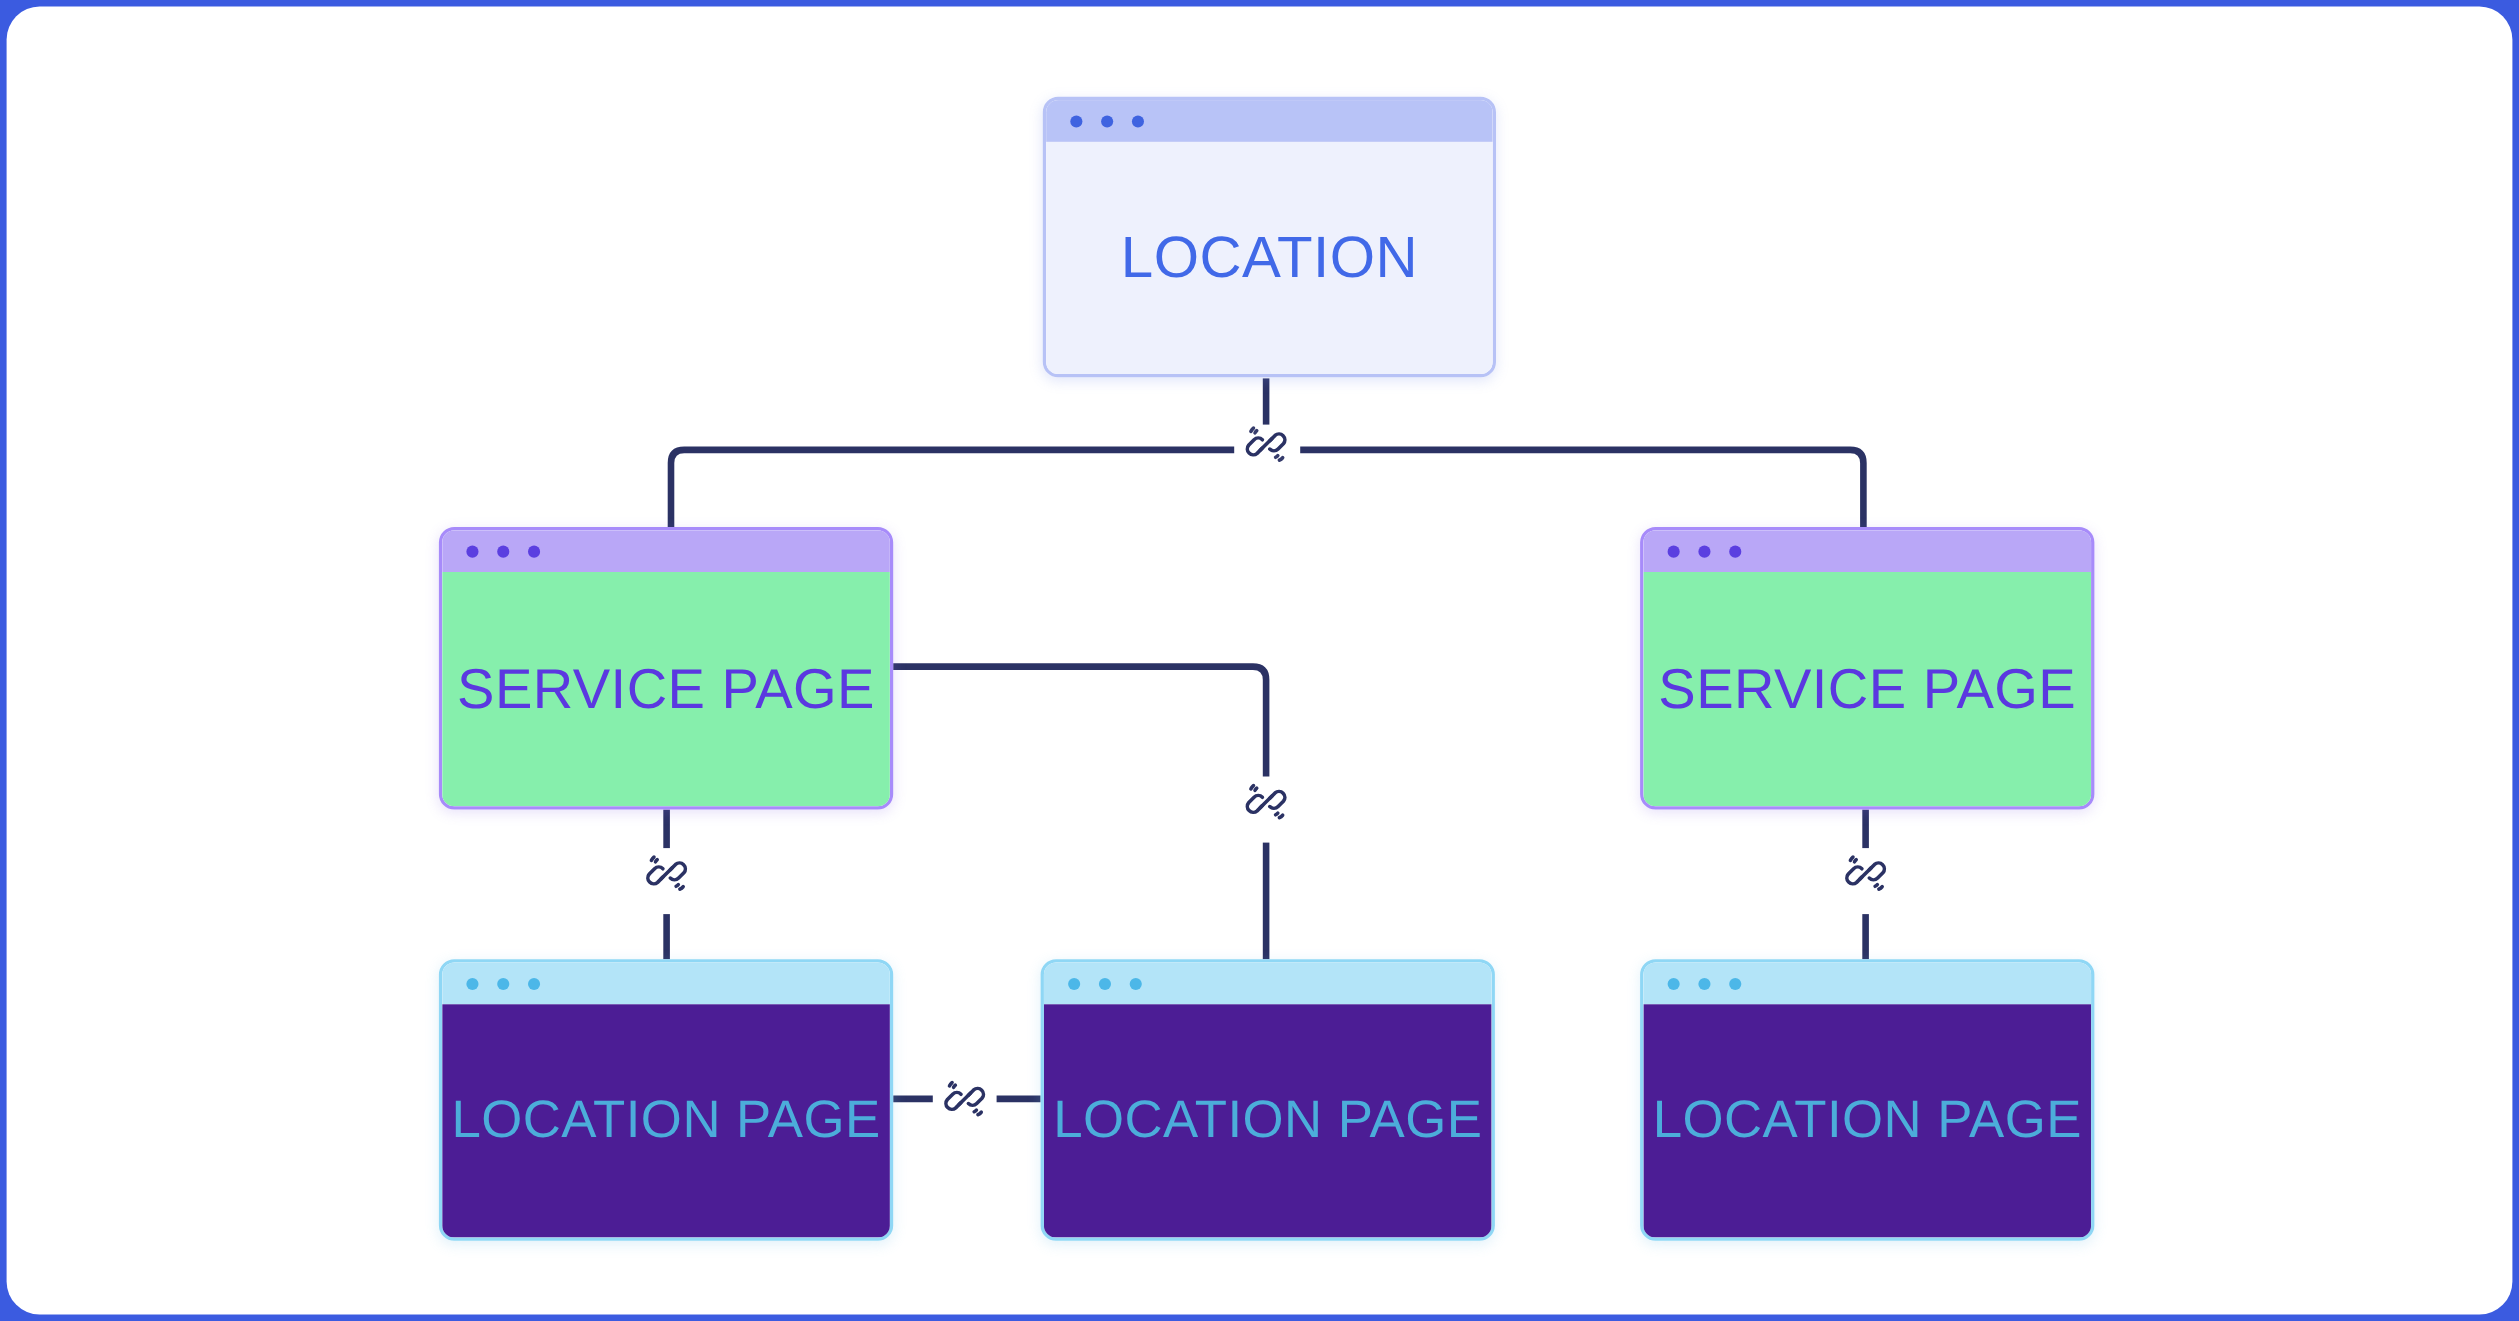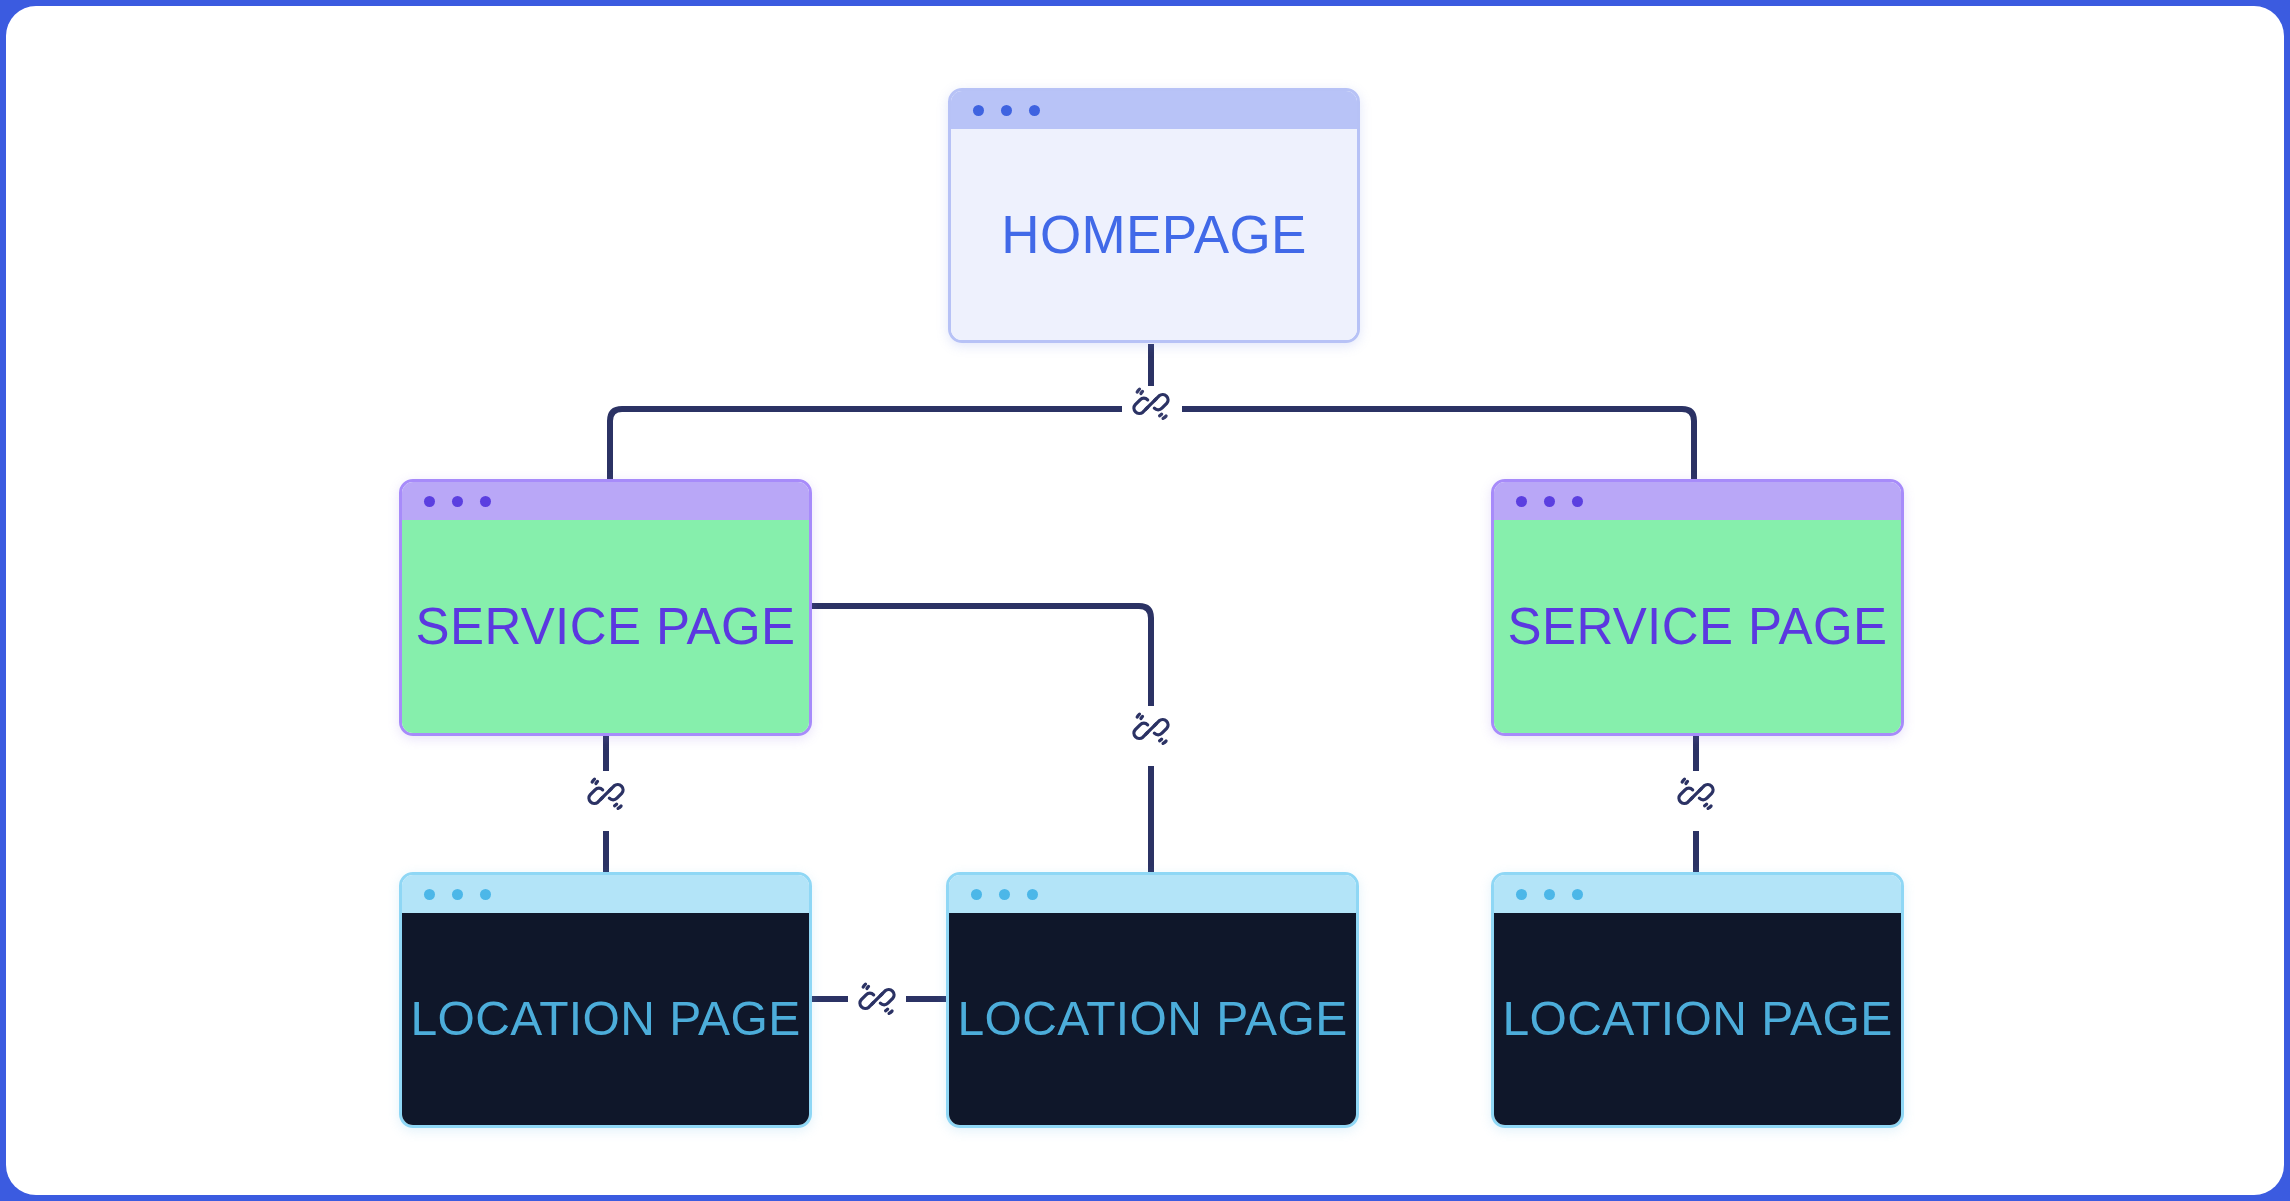--- a/index.html
+++ b/index.html
@@ -97,21 +97,21 @@
   .card.service .body { background: #86efac; }
   .card.service .label { color: #5b38e0; font-size: 51px; }
 
   
   .card.location {
     border-color: #8fd7f5;
     box-shadow: 0 3px 12px rgba(110,190,230,0.20);
   }
   .card.location .titlebar { background: #b3e4f8; }
   .card.location .dot { background: #4cb7e8; }
-  .card.location .body { background: #0f172a; }
+  .card.location .body { background: #4c1d95; }
   .card.location .label { color: #4cadda; font-size: 48px; }
 
   
   .link-icon {
     position: absolute;
     width: 46px;
     height: 46px;
   }
 </style>
 </head>
@@ -203,21 +203,21 @@
       </g>
     </svg>
 
     <div class="card homepage" style="left:942px; top:82px; width:412px; height:255px;">
       <div class="titlebar">
         <span class="dot"></span>
         <span class="dot"></span>
         <span class="dot"></span>
       </div>
       <div class="body">
-        <span class="label">HOMEPAGE</span>
+        <span class="label">LOCATION</span>
       </div>
     </div>
 
     <div class="card service" style="left:393px; top:473px; width:413px; height:257px;">
       <div class="titlebar">
         <span class="dot"></span>
         <span class="dot"></span>
         <span class="dot"></span>
       </div>
       <div class="body">

